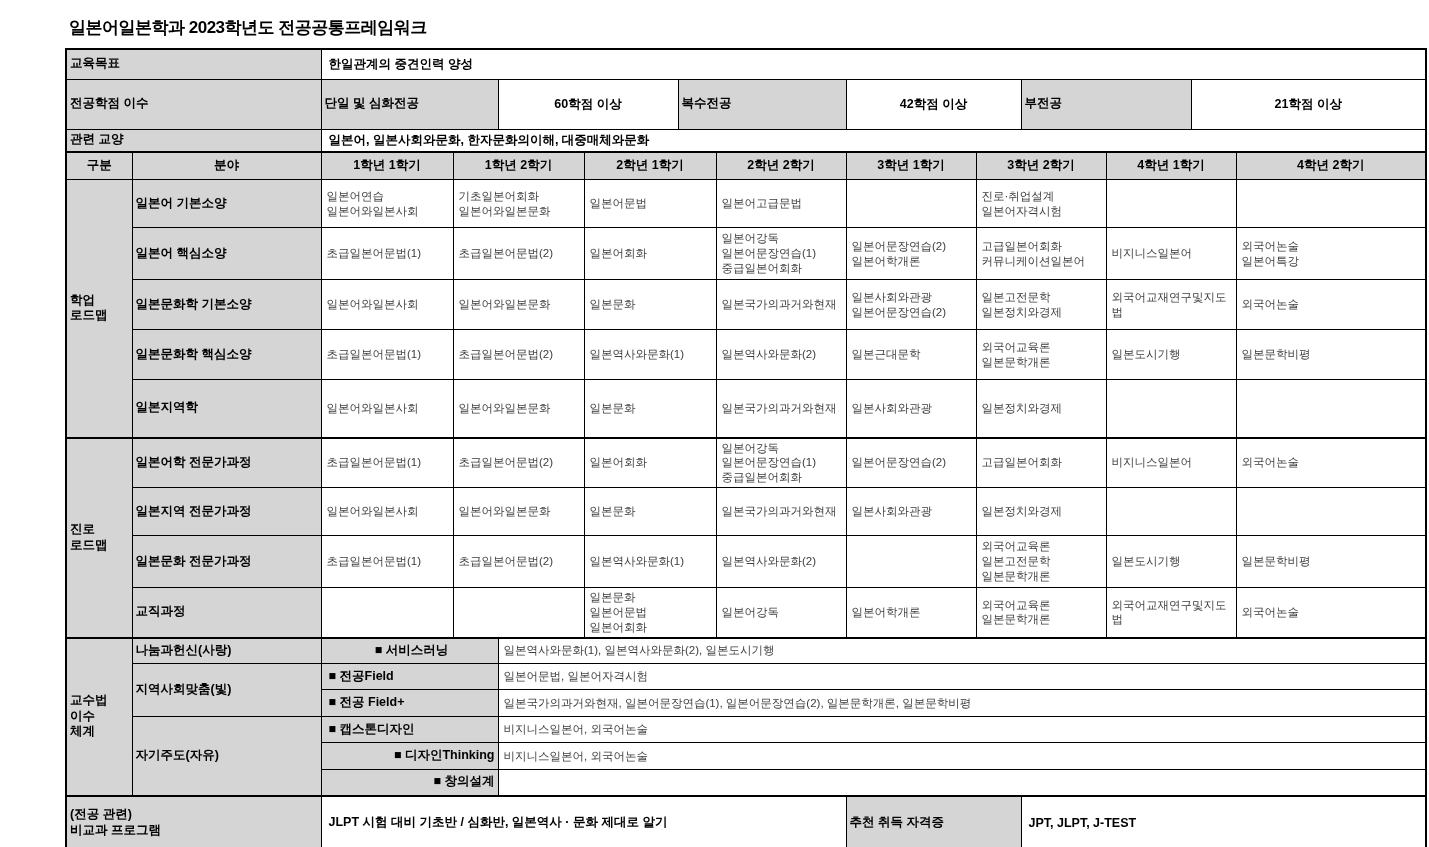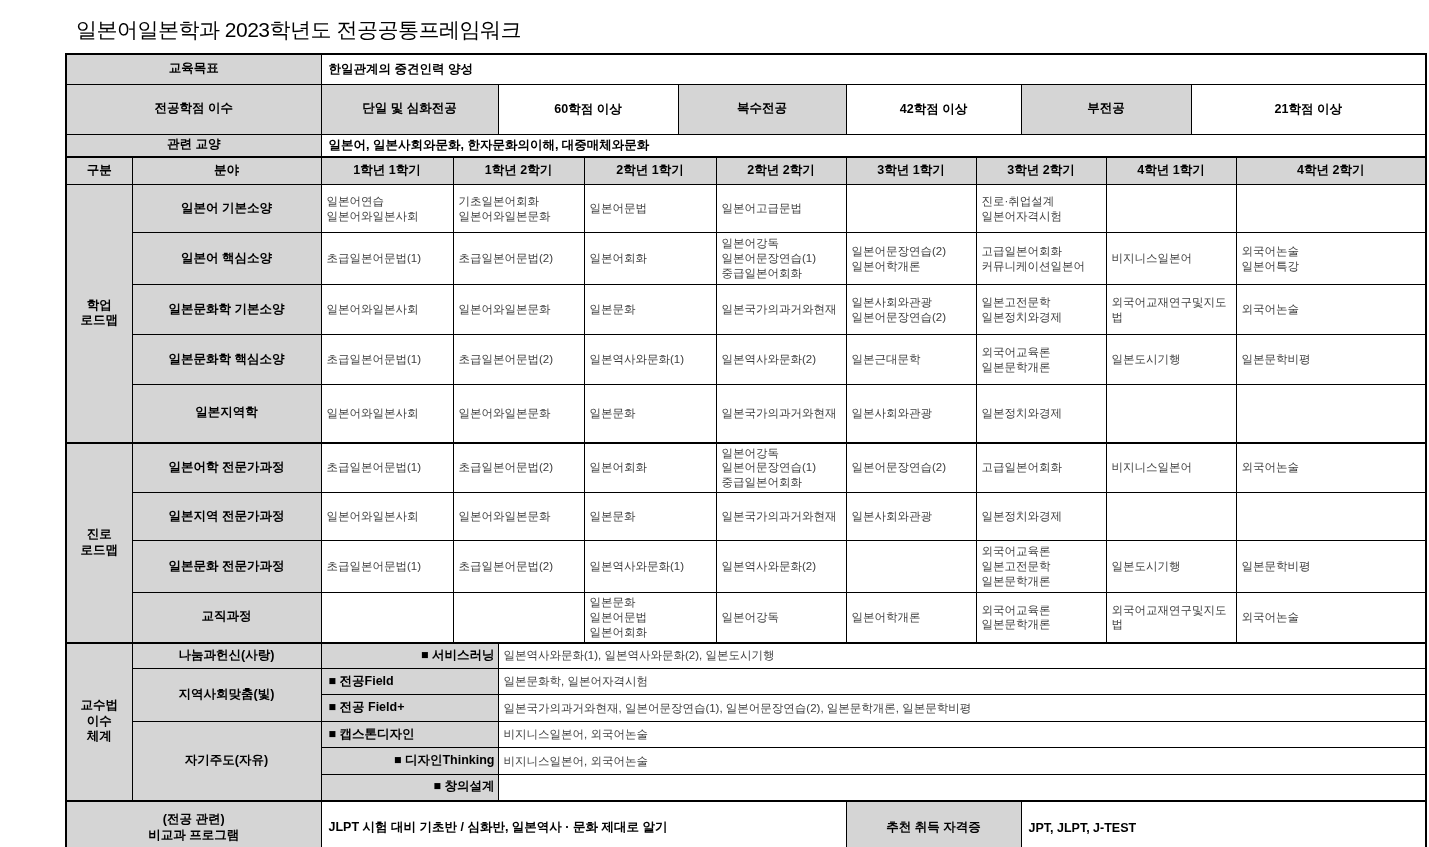--- a/index.html
+++ b/index.html
@@ -1,22 +1,22 @@
 <!DOCTYPE html>
 <html><head>
 <meta charset="utf-8">
 <style>
   html,body { margin:0; padding:0; background:#ffffff; }
   body { width:1429px; height:847px; font-family:"Liberation Sans","DejaVu Sans",sans-serif; color:#000; }
   .page { padding:16px 0 0 65px; }
-  .title { font-size:21px; font-weight:normal; margin:0 0 9px 11px; letter-spacing:-0.5px; }
+  .title { font-size:17px; font-weight:bold; margin:0 0 9px 4px; letter-spacing:-0.5px; }
   table.sheet { border-collapse:collapse; table-layout:fixed; border:2px solid #000; }
   table.sheet + table.sheet { margin-top:-2px; }
   td { border:1px solid #000; box-sizing:border-box; overflow:hidden; vertical-align:middle; padding:0; }
-  .lbl { background:#d5d5d5; font-weight:bold; text-align:center; font-size:12.5px; line-height:1.25; white-space:pre-line; padding:2px 3px; }
+  .lbl { background:#d5d5d5; font-weight:bold; font-size:12.5px; line-height:1.25; white-space:pre-line; padding:2px 3px; }
   .val { font-weight:bold; font-size:12.5px; text-align:left; padding:2px 7px; background:#fff; }
   .valc { font-weight:bold; font-size:12.5px; text-align:center; padding:16px 3px; background:#fff; }
   .sem { background:#d5d5d5; font-weight:bold; text-align:center; font-size:12.5px; padding:2px 3px; }
   .c { background:#fff; font-size:11.5px; color:#3c3c3c; text-align:left; padding:2px 5px;
        white-space:pre-line; line-height:1.28; word-break:break-all; }
   tr.sect td { border-top-width:2px; }
 </style>
 </head>
 <body>
 
@@ -212,27 +212,27 @@
         <col style="width:189px">
         <col style="width:177px">
         <col style="width:928px">
     </colgroup>
     <tbody>
         <tr style="height:26px">
       <td class="lbl" rowspan="6">교수법
 이수
 체계</td>
       <td class="lbl">나눔과헌신(사랑)</td>
-      <td class="lbl" style="text-align:right;padding-left:7px">■ 서비스러닝</td>
+      <td class="lbl" style="text-align:center;padding-left:7px">■ 서비스러닝</td>
       <td class="c">일본역사와문화(1), 일본역사와문화(2), 일본도시기행</td>
     </tr>
     <tr style="height:26px">
       <td class="lbl" rowspan="2">지역사회맞춤(빛)</td>
       <td class="lbl" style="text-align:left;padding-left:7px">■ 전공Field</td>
-      <td class="c">일본문화학, 일본어자격시험</td>
+      <td class="c">일본어문법, 일본어자격시험</td>
     </tr>
     <tr style="height:27px">
       <td class="lbl" style="text-align:left;padding-left:7px">■ 전공 Field+</td>
       <td class="c">일본국가의과거와현재, 일본어문장연습(1), 일본어문장연습(2), 일본문학개론, 일본문학비평</td>
     </tr>
     <tr style="height:26px">
       <td class="lbl" rowspan="3">자기주도(자유)</td>
       <td class="lbl" style="text-align:left;padding-left:7px">■ 캡스톤디자인</td>
       <td class="c">비지니스일본어, 외국어논술</td>
     </tr>

